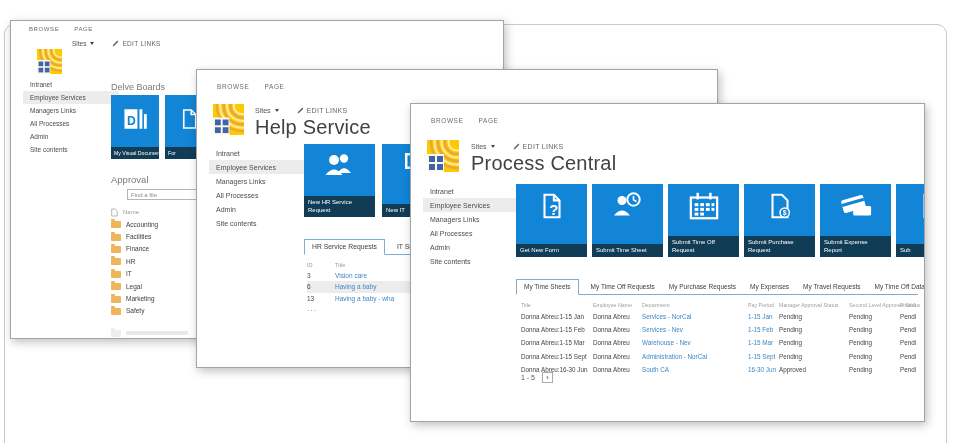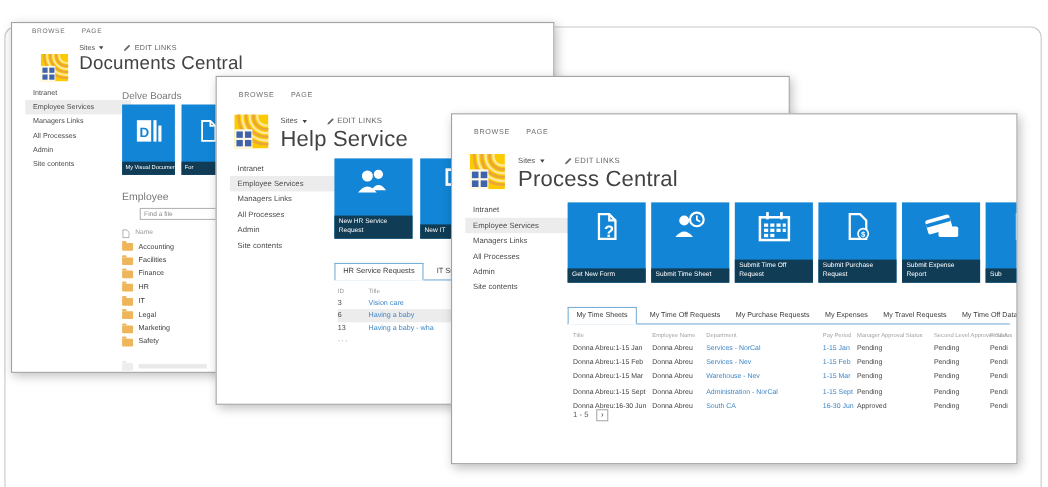--- a/index.html
+++ b/index.html
@@ -137,21 +137,20 @@
           <span>Sites</span>
           <span class="caret"></span>
         </span>
       <span class="editlinks">
           <svg width="7" height="7" viewBox="0 0 12 12">
             <path d="M1 11 L2 8 L8 2 L10 4 L4 10 Z M9 1 L11 3 L10 4 L8 2 Z" fill="#666"></path>
           </svg>
           <span>EDIT LINKS</span>
         </span>
     </div>
-    <div class="title">Documents Central</div>
 
     <div class="nav">
       <div class="item">Intranet</div>
       <div class="item sel">Employee Services</div>
       <div class="item">Managers Links</div>
       <div class="item">All Processes</div>
       <div class="item">Admin</div>
       <div class="item">Site contents</div>
     </div>
 
@@ -172,21 +171,21 @@
         <div class="ticon">
           <svg width="24" height="30" viewBox="0 0 32 30">
               <path d="M9 3 h10 l6 6 v18 h-16 z" fill="none" stroke="#fff" stroke-width="2.2"></path>
               <path d="M19 3 v6 h6" fill="none" stroke="#fff" stroke-width="2.2"></path>
             </svg>
         </div>
         <div class="band">For</div>
       </div>
     </div>
 
-    <div class="secheading docs-heading">Employee</div>
+    <div class="secheading docs-heading">Approval</div>
     <input class="findbox" type="text" placeholder="Find a file" style="">
 
     <div class="doclist">
       <div class="dl-header">
         <svg width="7" height="9" viewBox="0 0 10 12">
             <path d="M1 1 h5 l3 3 v7 h-8 z" fill="none" stroke="#9a9a9a" stroke-width="1"></path>
           </svg>
         <span>Name</span>
       </div>
       <div class="dl-row">

